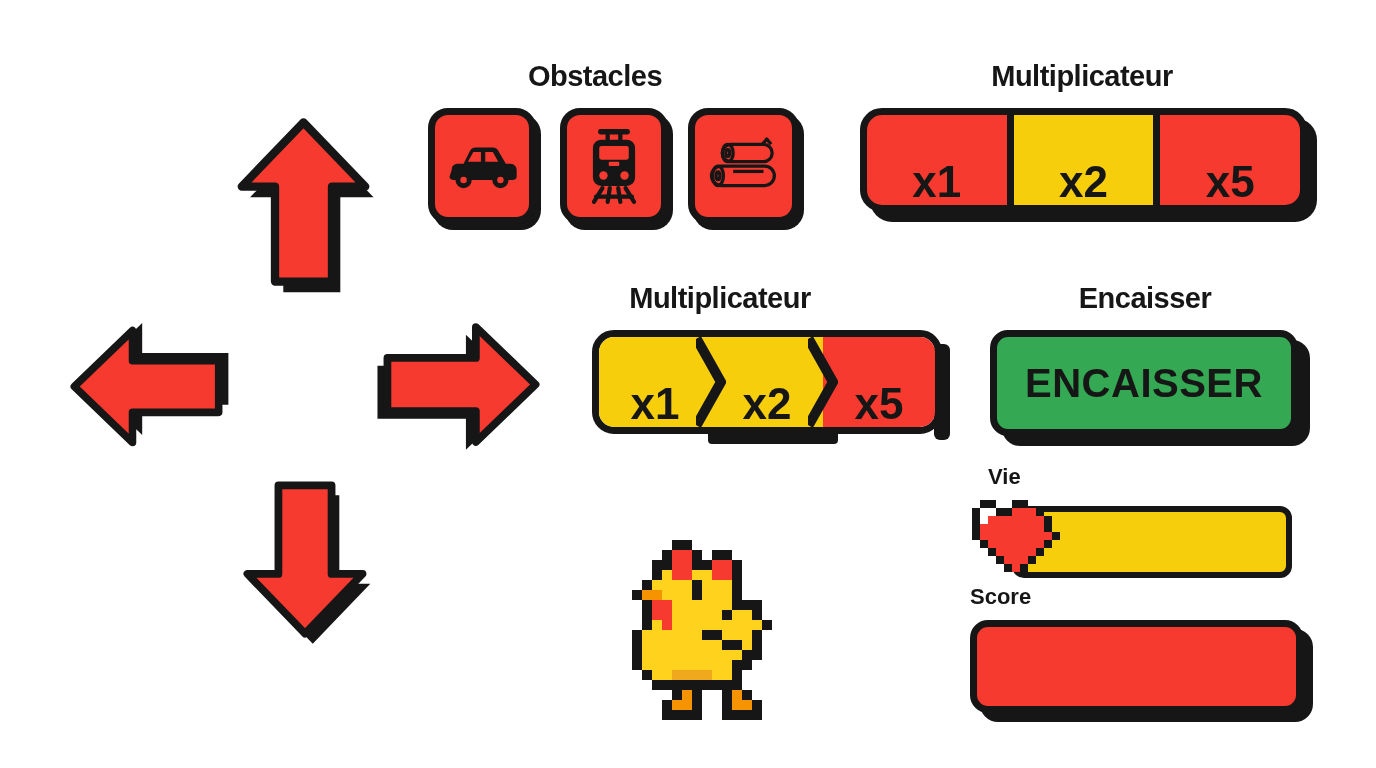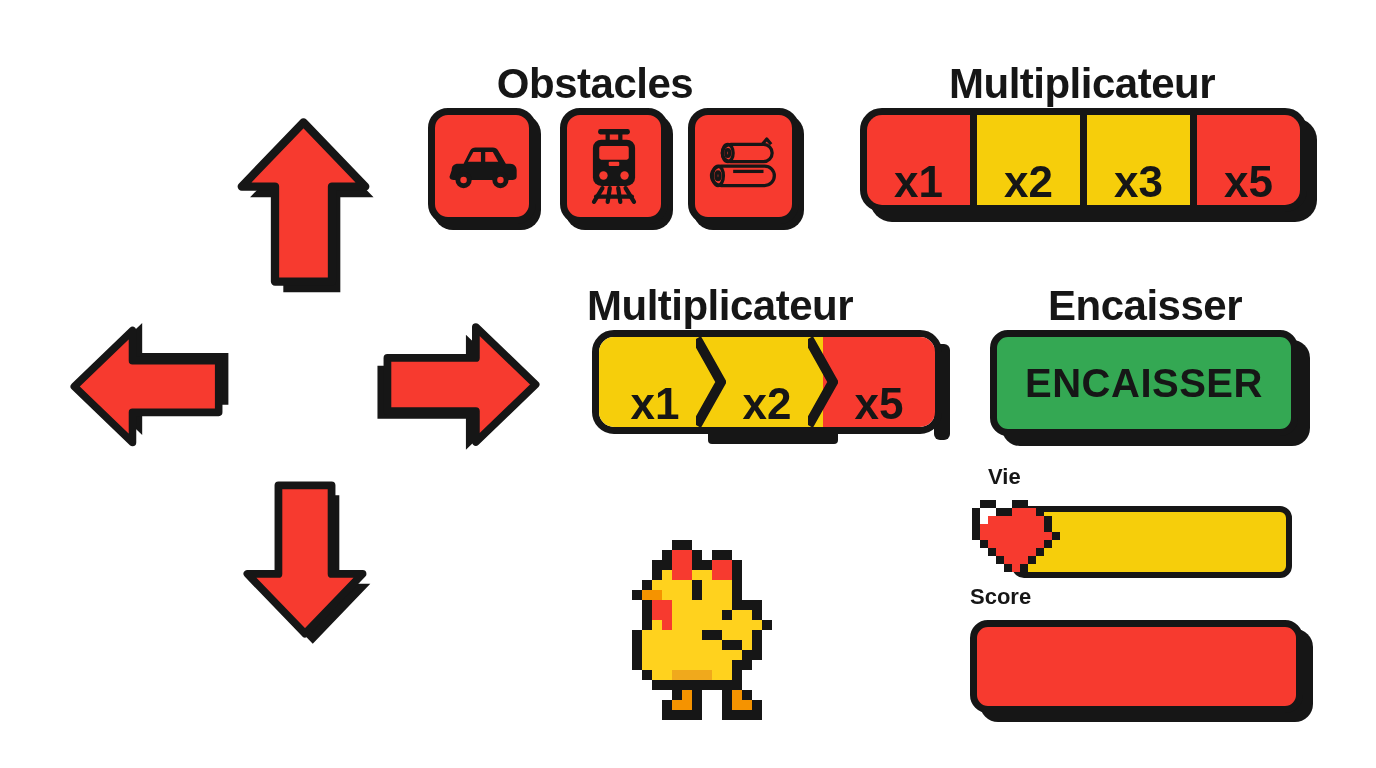--- a/index.html
+++ b/index.html
@@ -1,20 +1,20 @@
 <!DOCTYPE html>
 <html style="--red: #f73a2f; --yellow: #f6ce0b; --green: #34a853; --black: #161616; --white: #ffffff;"><head>
 <meta charset="utf-8">
 <style>
   * { margin:0; padding:0; box-sizing:border-box; }
   html,body { width:1376px; height:768px; background:#ffffff; overflow:hidden;
     font-family:"Liberation Sans", sans-serif; }
   .stage { position:relative; width:1376px; height:768px; background:#fff; }
 
-  .title { position:absolute; font-weight:800; font-size:42px; color:#161616;
+  .title { position:absolute; font-weight:800; font-size:29px; color:#161616;
     text-align:center; letter-spacing:-0.5px; }
   .label-sm { position:absolute; font-weight:800; font-size:22px; color:#161616; }
 
   
   .arrow-wrap { position:absolute; }
   .arrow-wrap svg { position:absolute; overflow:visible; }
   .arrow-shadow { fill:var(--black,#161616); }
   .arrow-body { fill:var(--red,#f73a2f); stroke:var(--black,#161616);
     stroke-width:7; stroke-linejoin:round; }
   .aw-up    { left:237px; top:113px; width:133px; height:178px; }
@@ -149,23 +149,20 @@
   </div>
 
   <div class="title" style="left:882px; top:60px; width:400px;">Multiplicateur</div>
 
   <div class="mult-bar" style="left:860px; top:108px; width:447px; height:104px;">
     <div class="seg" style="background: rgb(247, 58, 47);">
       <span>x1</span>
       </div>
     <div class="seg" style="background: rgb(246, 206, 11);">
       <span>x2</span>
-      </div>
-    <div class="seg" style="background: rgb(246, 206, 11);">
-      <span>x3</span>
       </div>
     <div class="seg" style="background: rgb(247, 58, 47);">
       <span>x5</span>
       </div>
   </div>
 
   <div class="title" style="left:545px; top:282px; width:350px;">Multiplicateur</div>
 
   <div class="bar2-tab" style="left:708px; top:428px; width:130px; height:16px;"></div>
   <div class="bar2-rshadow" style="left:934px; top:344px; width:16px; height:96px;"></div>

